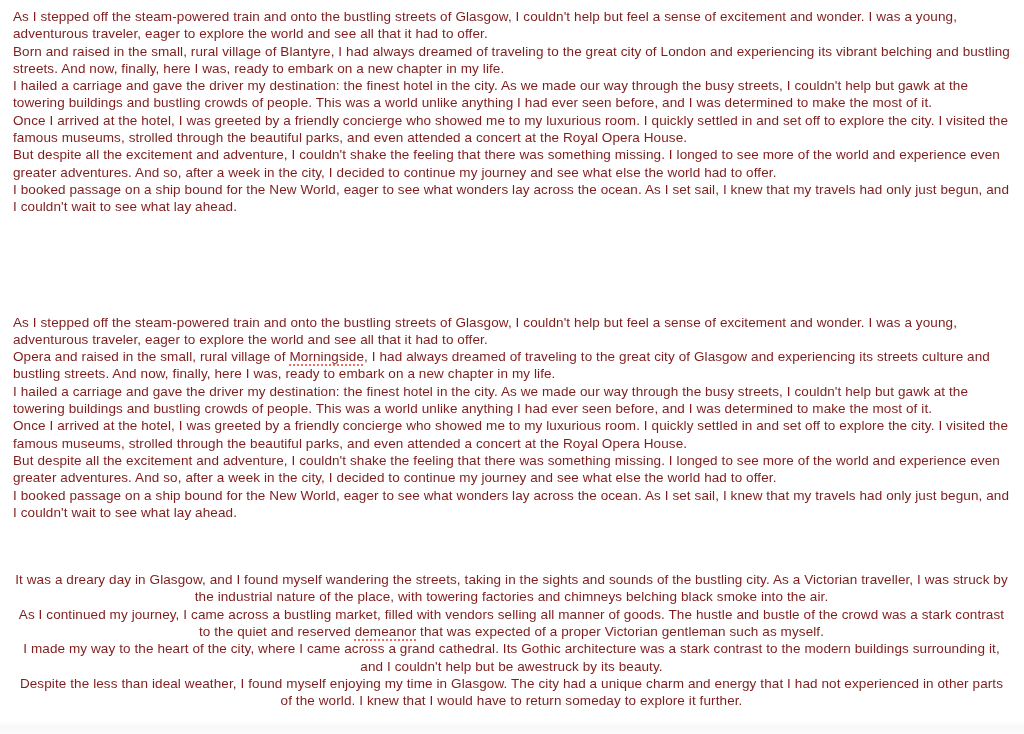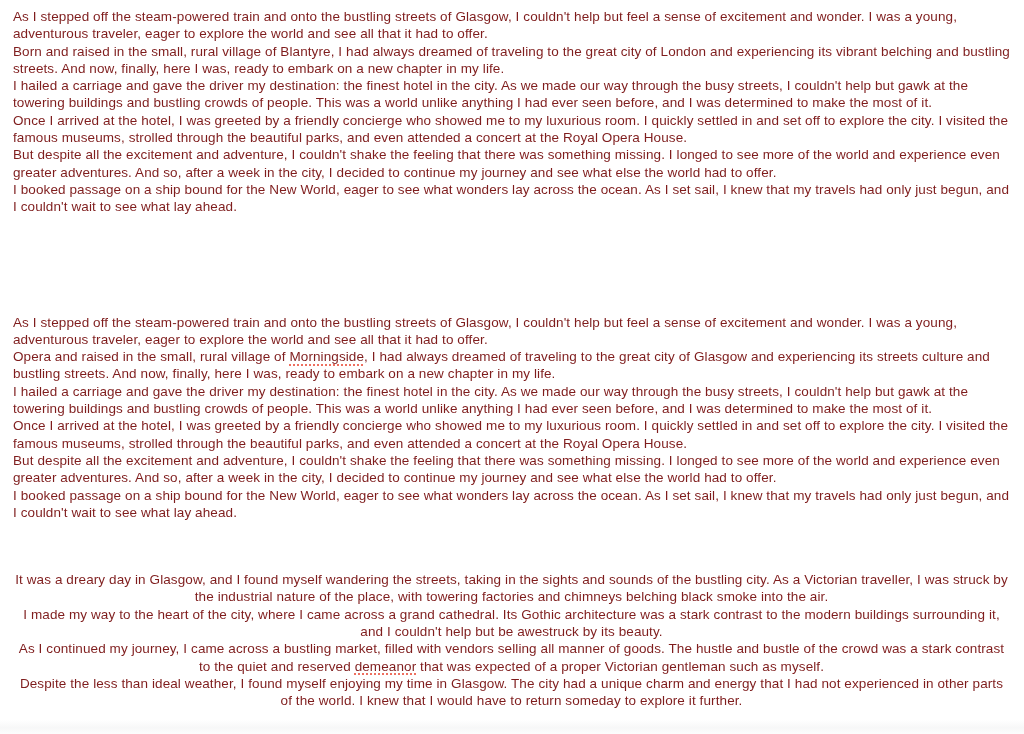--- a/index.html
+++ b/index.html
@@ -62,18 +62,18 @@
     <div class="block gap-large">
       <p><span>As I stepped off the steam-powered train and onto the bustling streets of Glasgow, I couldn't help but feel a sense of excitement and wonder. I was a young, adventurous traveler, eager to explore the world and see all that it had to offer.</span></p>
       <p><span>Opera and raised in the small, rural village of </span><span class="misspelled">Morningside</span><span>, I had always dreamed of traveling to the great city of Glasgow and experiencing its streets culture and bustling streets. And now, finally, here I was, ready to embark on a new chapter in my life.</span></p>
       <p><span>I hailed a carriage and gave the driver my destination: the finest hotel in the city. As we made our way through the busy streets, I couldn't help but gawk at the towering buildings and bustling crowds of people. This was a world unlike anything I had ever seen before, and I was determined to make the most of it.</span></p>
       <p><span>Once I arrived at the hotel, I was greeted by a friendly concierge who showed me to my luxurious room. I quickly settled in and set off to explore the city. I visited the famous museums, strolled through the beautiful parks, and even attended a concert at the Royal Opera House.</span></p>
       <p><span>But despite all the excitement and adventure, I couldn't shake the feeling that there was something missing. I longed to see more of the world and experience even greater adventures. And so, after a week in the city, I decided to continue my journey and see what else the world had to offer.</span></p>
       <p><span>I booked passage on a ship bound for the New World, eager to see what wonders lay across the ocean. As I set sail, I knew that my travels had only just begun, and I couldn't wait to see what lay ahead.</span></p>
     </div>
     <div class="block gap-medium">
       <p><span>It was a dreary day in Glasgow, and I found myself wandering the streets, taking in the sights and sounds of the bustling city. As a Victorian traveller, I was struck by the industrial nature of the place, with towering factories and chimneys belching black smoke into the air.</span></p>
+      <p><span>As I continued my journey, I came across a bustling market, filled with vendors selling all manner of goods. The hustle and bustle of the crowd was a stark contrast to the quiet and reserved </span><span class="misspelled">demeanor</span><span> that was expected of a proper Victorian gentleman such as myself.</span></p>
       <p><span>I made my way to the heart of the city, where I came across a grand cathedral. Its Gothic architecture was a stark contrast to the modern buildings surrounding it, and I couldn't help but be awestruck by its beauty.</span></p>
-      <p><span>As I continued my journey, I came across a bustling market, filled with vendors selling all manner of goods. The hustle and bustle of the crowd was a stark contrast to the quiet and reserved </span><span class="misspelled">demeanor</span><span> that was expected of a proper Victorian gentleman such as myself.</span></p>
       <p><span>Despite the less than ideal weather, I found myself enjoying my time in Glasgow. The city had a unique charm and energy that I had not experienced in other parts of the world. I knew that I would have to return someday to explore it further.</span></p>
     </div>
   </div>
 <div class="bottom-shade"></div>
 
 </body></html>

